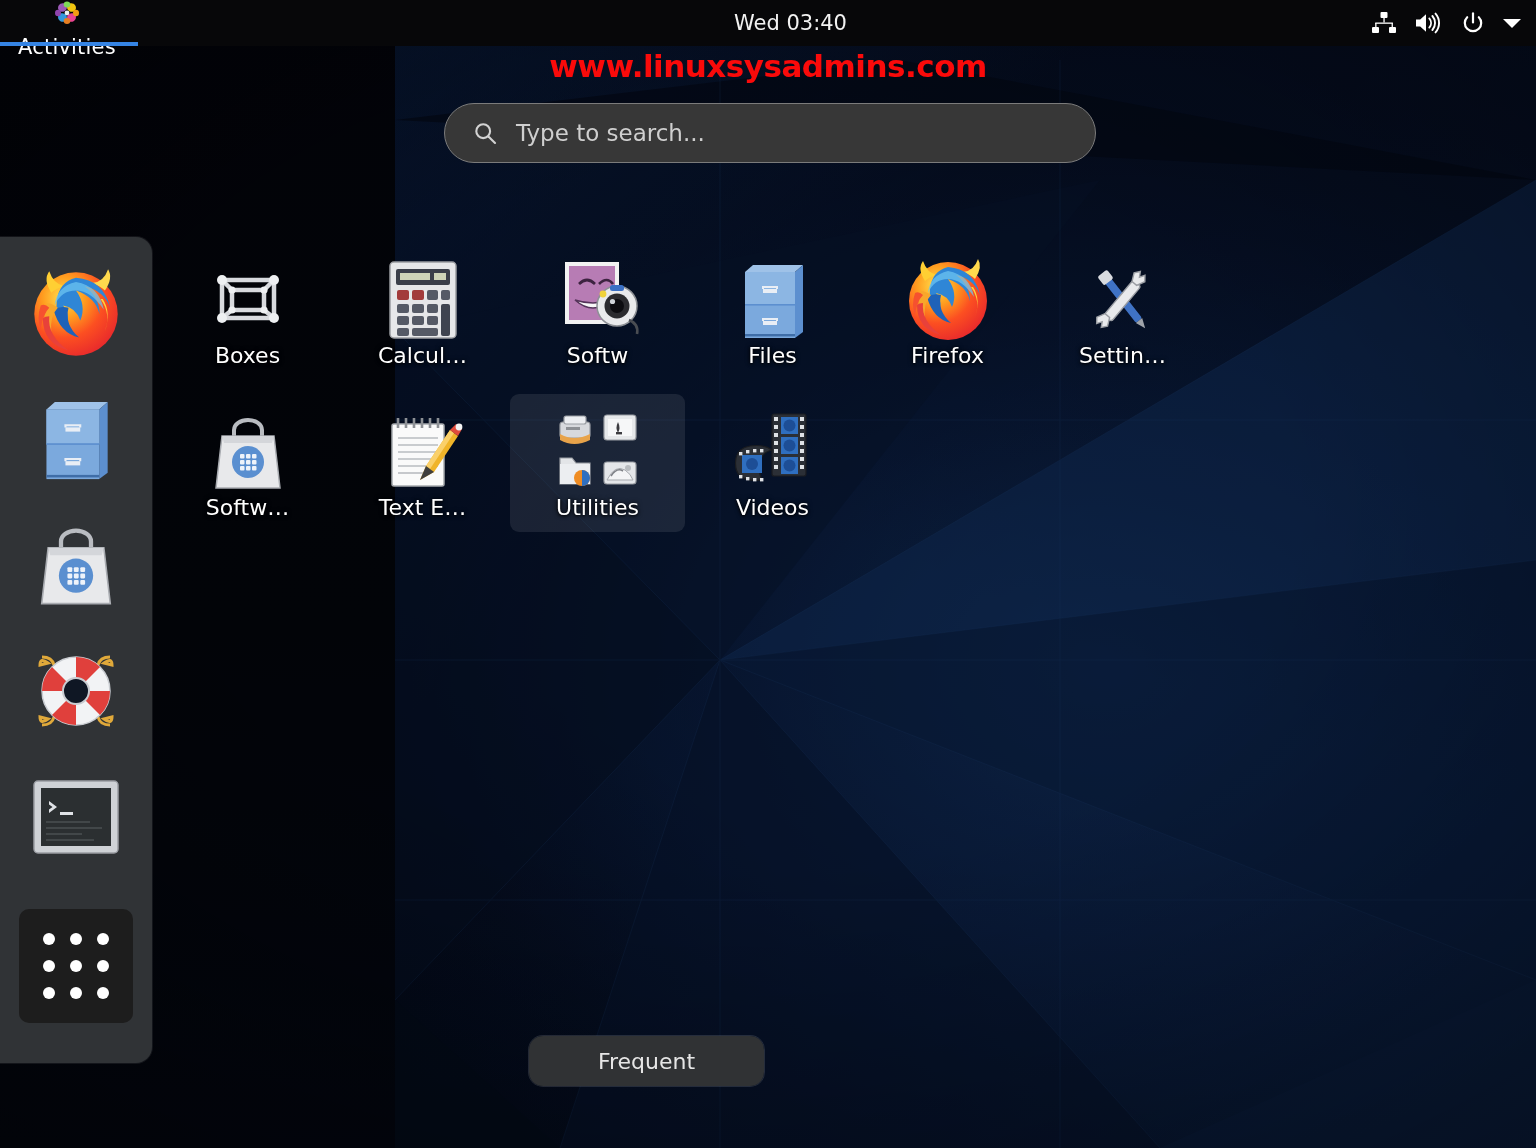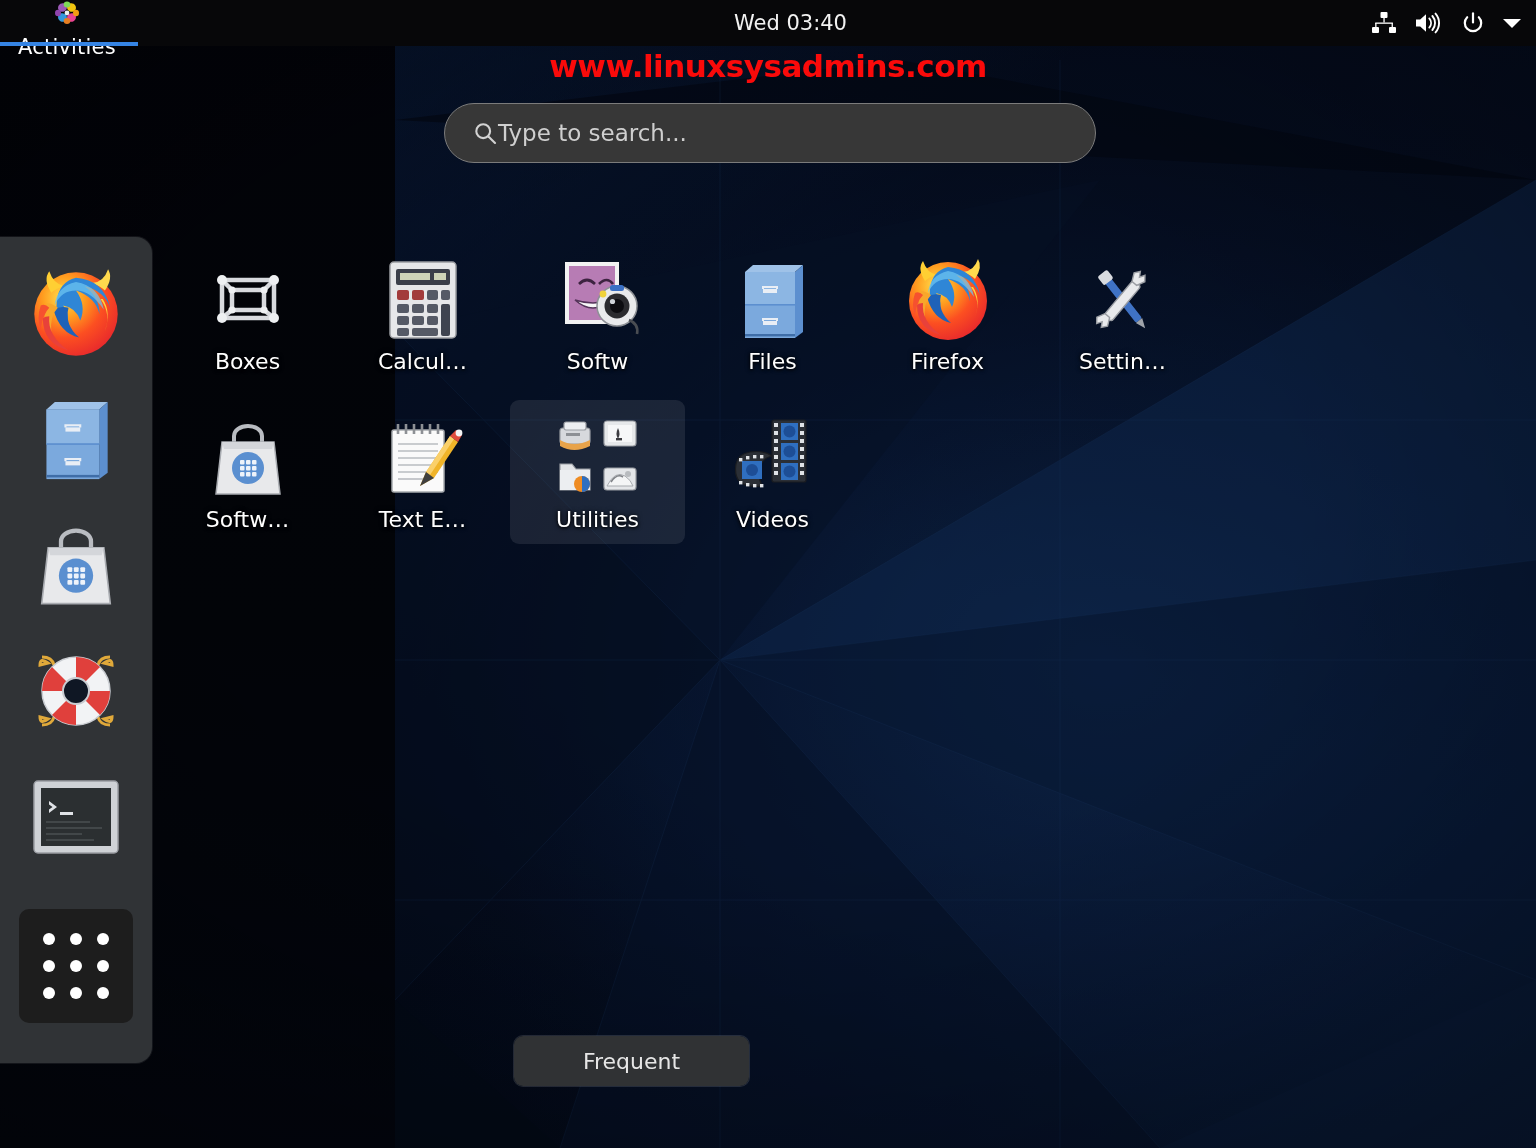--- a/index.html
+++ b/index.html
@@ -100,37 +100,37 @@
     z-index:35;
   }
 
   
   #search-entry {
     position:absolute; left:444px; top:103px; width:652px; height:60px;
     background:#373737;
     border:1px solid #7b7b7b;
     border-radius:30px;
     display:flex; align-items:center;
-    padding-left:28px; 
+    padding-left:28px; gap:18px;
     z-index:30;
     cursor:text;
   }
   #search-placeholder {
     color:#cfcfcf; font-size:23px;
   }
 
   
   #app-grid {
     position:absolute; left:160px; top:242px; width:1376px;
     z-index:25;
   }
   .grid-row { display:flex; }
   .app-cell {
     width:175px; padding:14px 6px 12px;
-    display:flex; flex-direction:column; align-items:center; gap:6px;
+    display:flex; flex-direction:column; align-items:center; 
     border-radius:9px;
     cursor:pointer;
   }
   .app-cell.highlight { background:rgba(255,255,255,0.09); }
   .app-icon-box {
     width:88px; height:88px;
     display:flex; align-items:center; justify-content:center;
     position:relative;
   }
   .app-label {
@@ -168,23 +168,23 @@
     display:grid; grid-template-columns:repeat(3,12px);
     grid-gap:15px;
   }
   .dot-grid span {
     width:12px; height:12px; border-radius:50%; background:#ffffff;
     display:block;
   }
 
   
   #page-toggle {
-    position:absolute; left:514px; top:1036px;
+    position:absolute; left:529px; top:1036px;
     display:flex;
-    border-radius:9px;
+    border-radius:14px;
     overflow:hidden;
     box-shadow:0 0 0 1px rgba(255,255,255,0.13);
     z-index:30;
   }
   .toggle-btn {
     height:50px; width:235px;
     display:flex; align-items:center; justify-content:center;
     font-size:22px; color:#e6e6e6;
     cursor:pointer;
   }

